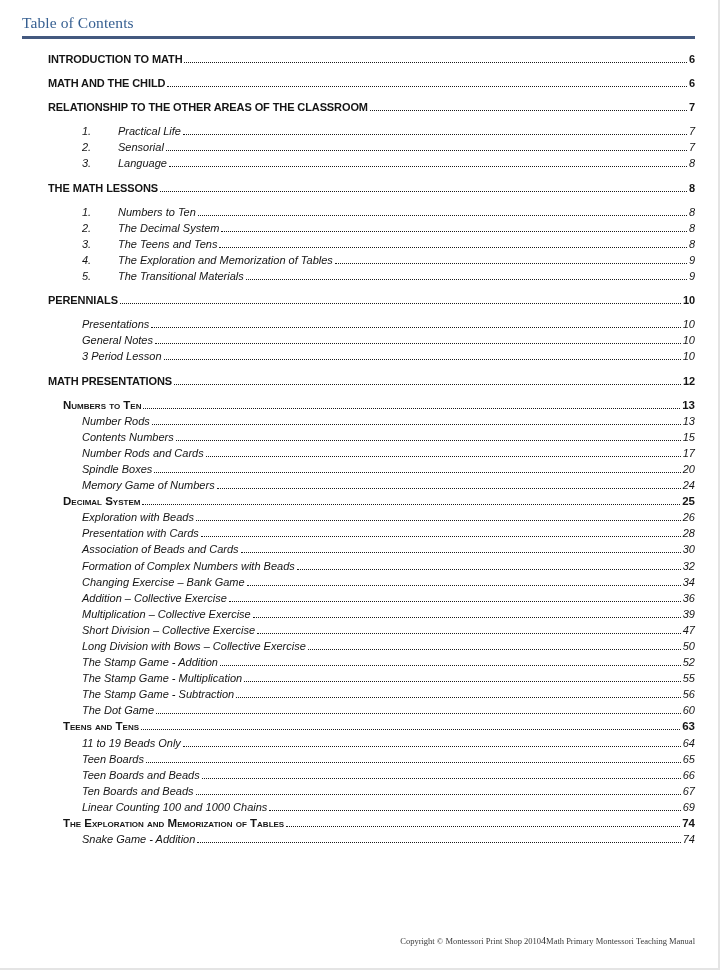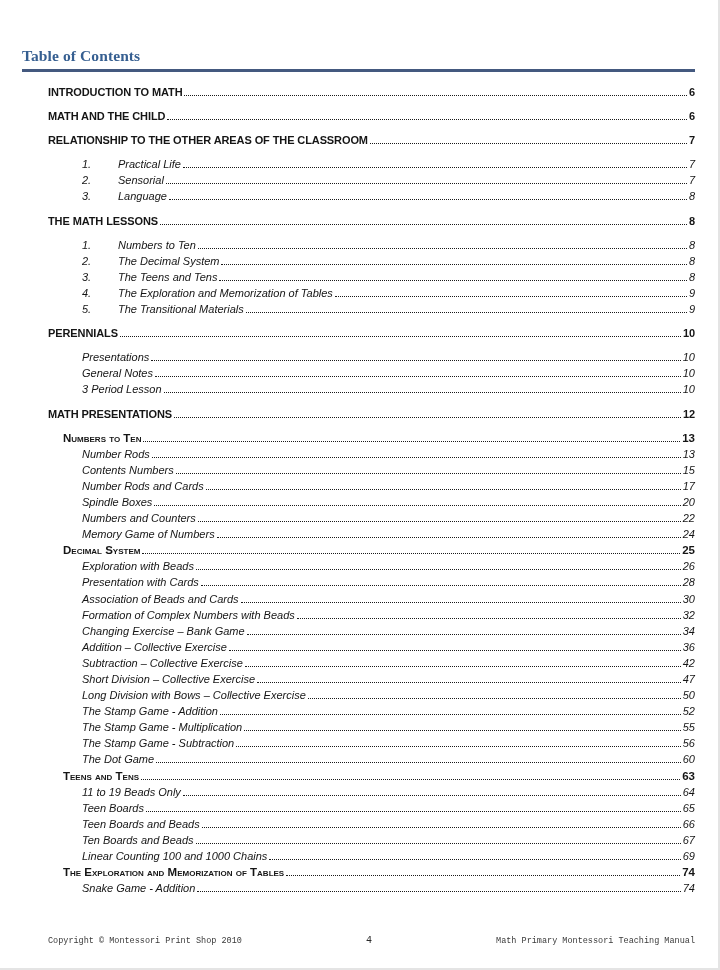--- a/index.html
+++ b/index.html
@@ -10,25 +10,24 @@
     font-family: "Liberation Sans", sans-serif;
     color: #151515;
     position: relative;
     border-right: 2px solid #e4e4e4;
     border-bottom: 2px solid #e4e4e4;
     overflow: hidden;
   }
   .header { padding: 13px 23px 0 22px; }
   .title {
     font-family: "Liberation Serif", serif;
-    font-weight: bold;
+    font-weight: normal;
     font-size: 15.5px;
     line-height: 20px;
     letter-spacing: 0.1px;
-    margin-top: 33px;
   }
   .rule { height: 3px; margin-top: 3px; background: #44597F; }
 
   .toc {
     margin: 12px 23px 15px 48px;
     font-size: 11px;
   }
   .row {
     display: flex;
     align-items: baseline;
@@ -52,23 +51,23 @@
     border-bottom: 1.7px dotted #1a1a1a;
     margin: 0 2px 2px 2px;
   }
   .page { flex: none; }
   .lvl-h1 .page, .lvl-h2 .page { font-style: normal; font-weight: bold; }
 
   .footer {
     position: absolute;
     left: 48px; right: 23px; bottom: 22px;
     display: flex;
-    justify-content: space-between;
+    justify-content: flex-end;
     align-items: baseline;
-    font-family: Liberation Mono, monospace;
+    font-family: Liberation Serif, serif;
     font-size: 8.5px;
     color: #3a3a3a;
     white-space: nowrap;
   }
   .footer .pagenum { font-size: 10px; color: #2a2a2a; }
 </style>
 </head>
 <body>
 
 <div class="header">
@@ -189,25 +188,20 @@
       <span class="label">Number Rods and Cards</span>
       <span class="leader"></span>
       <span class="page">17</span>
     </div>
     <div class="row lvl-item">
       <span class="label">Spindle Boxes</span>
       <span class="leader"></span>
       <span class="page">20</span>
     </div>
     <div class="row lvl-item">
-      <span class="label">Numbers and Counters</span>
-      <span class="leader"></span>
-      <span class="page">22</span>
-    </div>
-    <div class="row lvl-item">
       <span class="label">Memory Game of Numbers</span>
       <span class="leader"></span>
       <span class="page">24</span>
     </div>
     <div class="row lvl-h2">
       <span class="label">Decimal System</span>
       <span class="leader"></span>
       <span class="page">25</span>
     </div>
     <div class="row lvl-item">
@@ -234,23 +228,23 @@
       <span class="label">Changing Exercise – Bank Game</span>
       <span class="leader"></span>
       <span class="page">34</span>
     </div>
     <div class="row lvl-item">
       <span class="label">Addition – Collective Exercise</span>
       <span class="leader"></span>
       <span class="page">36</span>
     </div>
     <div class="row lvl-item">
-      <span class="label">Subtraction – Collective Exercise</span>
-      <span class="leader"></span>
-      <span class="page">42</span>
+      <span class="label">Multiplication – Collective Exercise</span>
+      <span class="leader"></span>
+      <span class="page">39</span>
     </div>
     <div class="row lvl-item">
       <span class="label">Short Division – Collective Exercise</span>
       <span class="leader"></span>
       <span class="page">47</span>
     </div>
     <div class="row lvl-item">
       <span class="label">Long Division with Bows – Collective Exercise</span>
       <span class="leader"></span>
       <span class="page">50</span>

